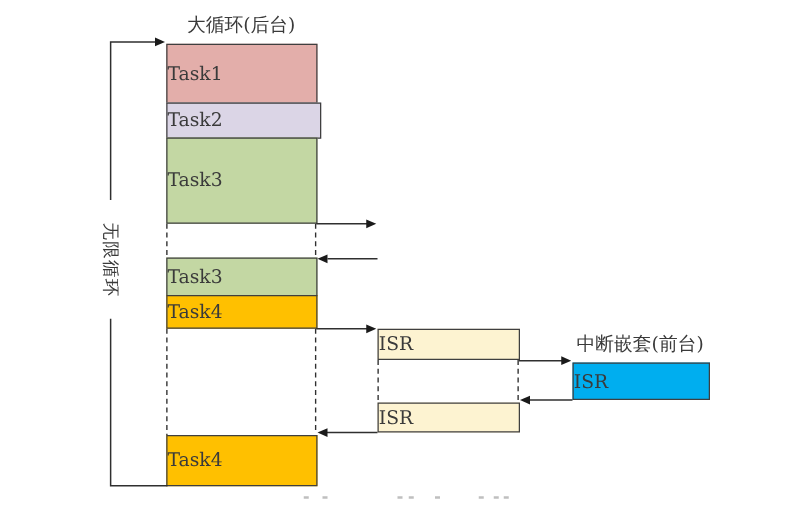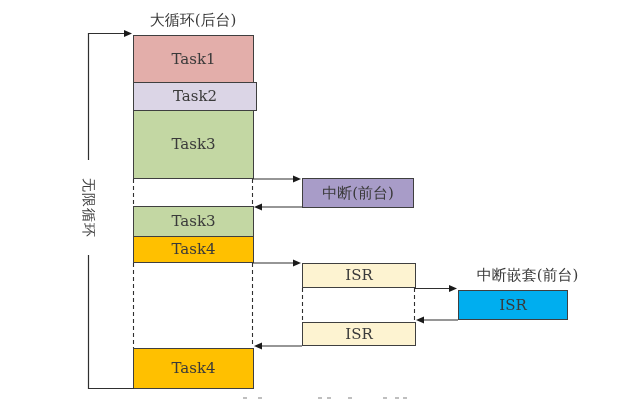--- a/index.html
+++ b/index.html
@@ -9,21 +9,21 @@
     background:#ffffff;
     font-family:"DejaVu Serif","Liberation Serif",serif;
     color:#3a3a3a;
     overflow:hidden;
     padding-left:16px;
   }
   .block{
     position:absolute;
     box-sizing:border-box;
     border:1px solid #3f3f3f;
-    display:flex;align-items:center;justify-content:center;
+    display:flex;align-items:center;
     font-size:15px;
     line-height:1;
   }
   .title{
     position:absolute;
     font-size:15px;
     text-align:center;
     white-space:nowrap;
   }
   #lines{
@@ -49,44 +49,41 @@
     background:#8a8a8a;
     opacity:.55;
   }
 </style>
 </head>
 <body>
 
 <div id="canvas">
 
   <div class="title" style="left:128px;top:11px;width:130px;">大循环(后台)</div>
-  <div class="title" style="left:460px;top:266px;width:135px;">中断嵌套(前台)</div>
+  <div class="title" style="left:428px;top:266px;width:135px;text-align:right;">中断嵌套(前台)</div>
 
   <div class="block" style="left: 133px; top: 35px; width: 121px; height: 48px; background-color: rgb(227, 174, 170);">
     <span>Task1</span>
   </div>
   <div class="block" style="left: 133px; top: 82px; width: 124px; height: 29px; background-color: rgb(219, 213, 230);">
     <span>Task2</span>
   </div>
   <div class="block" style="left: 133px; top: 110px; width: 121px; height: 69px; background-color: rgb(195, 215, 163);">
     <span>Task3</span>
   </div>
   <div class="block" style="left: 133px; top: 206px; width: 121px; height: 31px; background-color: rgb(195, 215, 163);">
     <span>Task3</span>
   </div>
   <div class="block" style="left: 133px; top: 236px; width: 121px; height: 27px; background-color: rgb(255, 192, 0);">
     <span>Task4</span>
   </div>
   <div class="block" style="left: 133px; top: 348px; width: 121px; height: 41px; background-color: rgb(255, 192, 0);">
     <span>Task4</span>
   </div>
 
-  <div class="block" style="left: 302px; top: 178px; width: 112px; height: 30px; background-color: rgb(168, 156, 200);">
-    <span>中断(前台)</span>
-  </div>
   <div class="block" style="left: 302px; top: 263px; width: 114px; height: 25px; background-color: rgb(253, 243, 209);">
     <span>ISR</span>
   </div>
   <div class="block" style="left: 302px; top: 322px; width: 114px; height: 24px; background-color: rgb(253, 243, 209);">
     <span>ISR</span>
   </div>
 
   <div class="block" style="left: 458px; top: 290px; width: 110px; height: 30px; background-color: rgb(0, 174, 239);">
     <span>ISR</span>
   </div>

